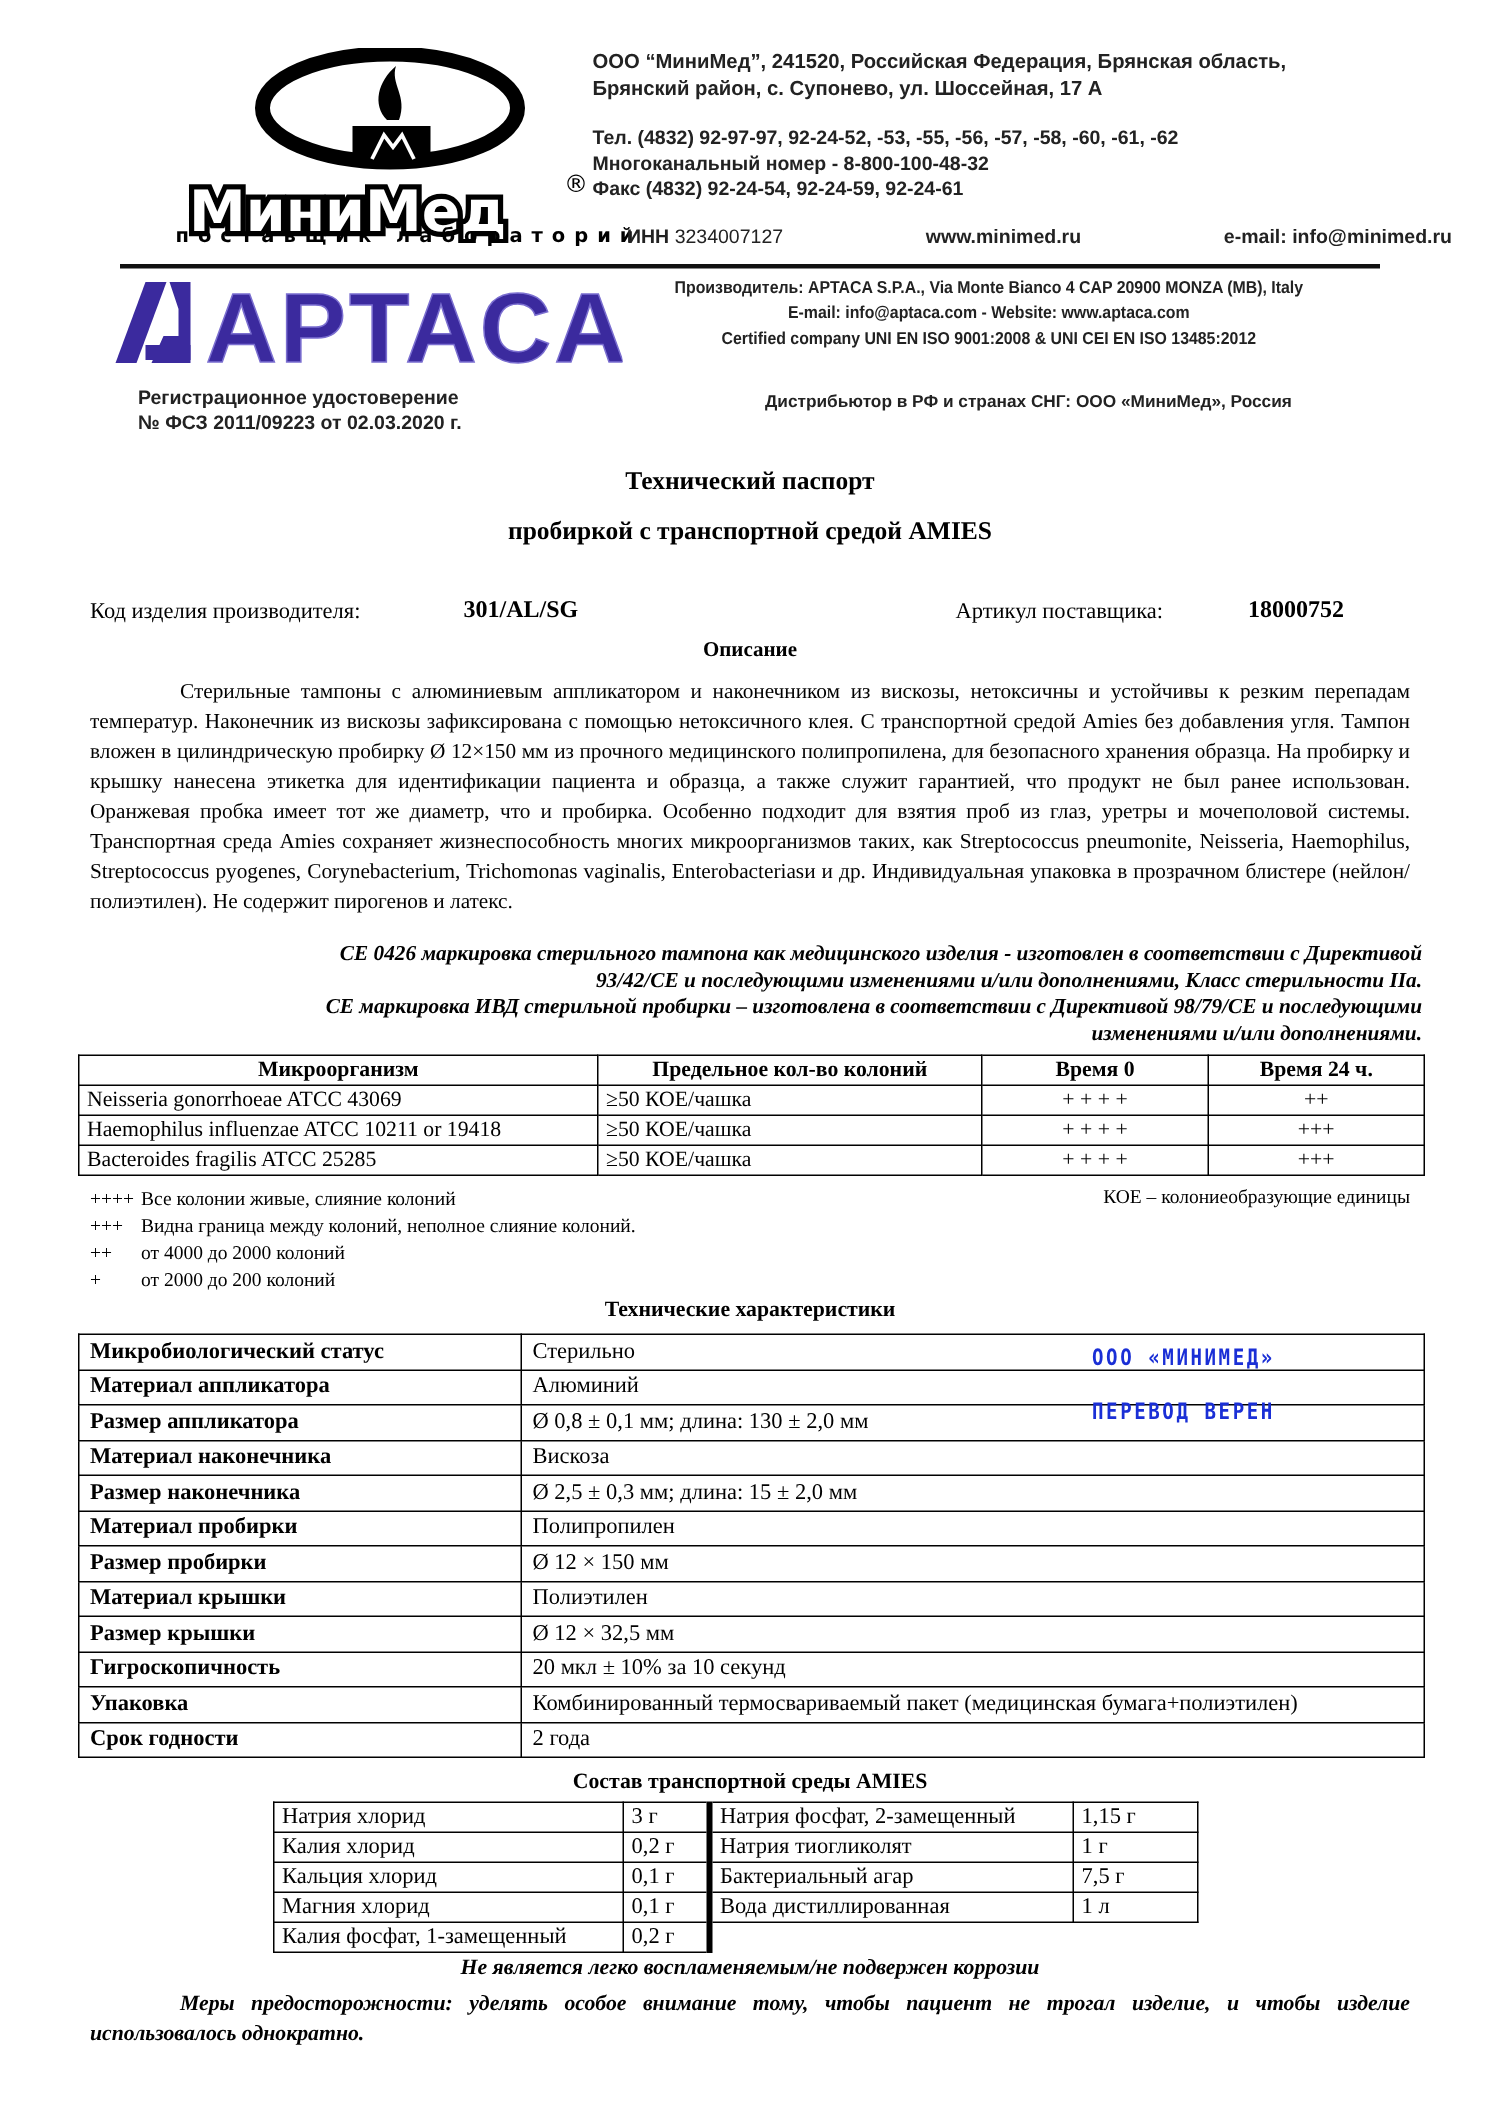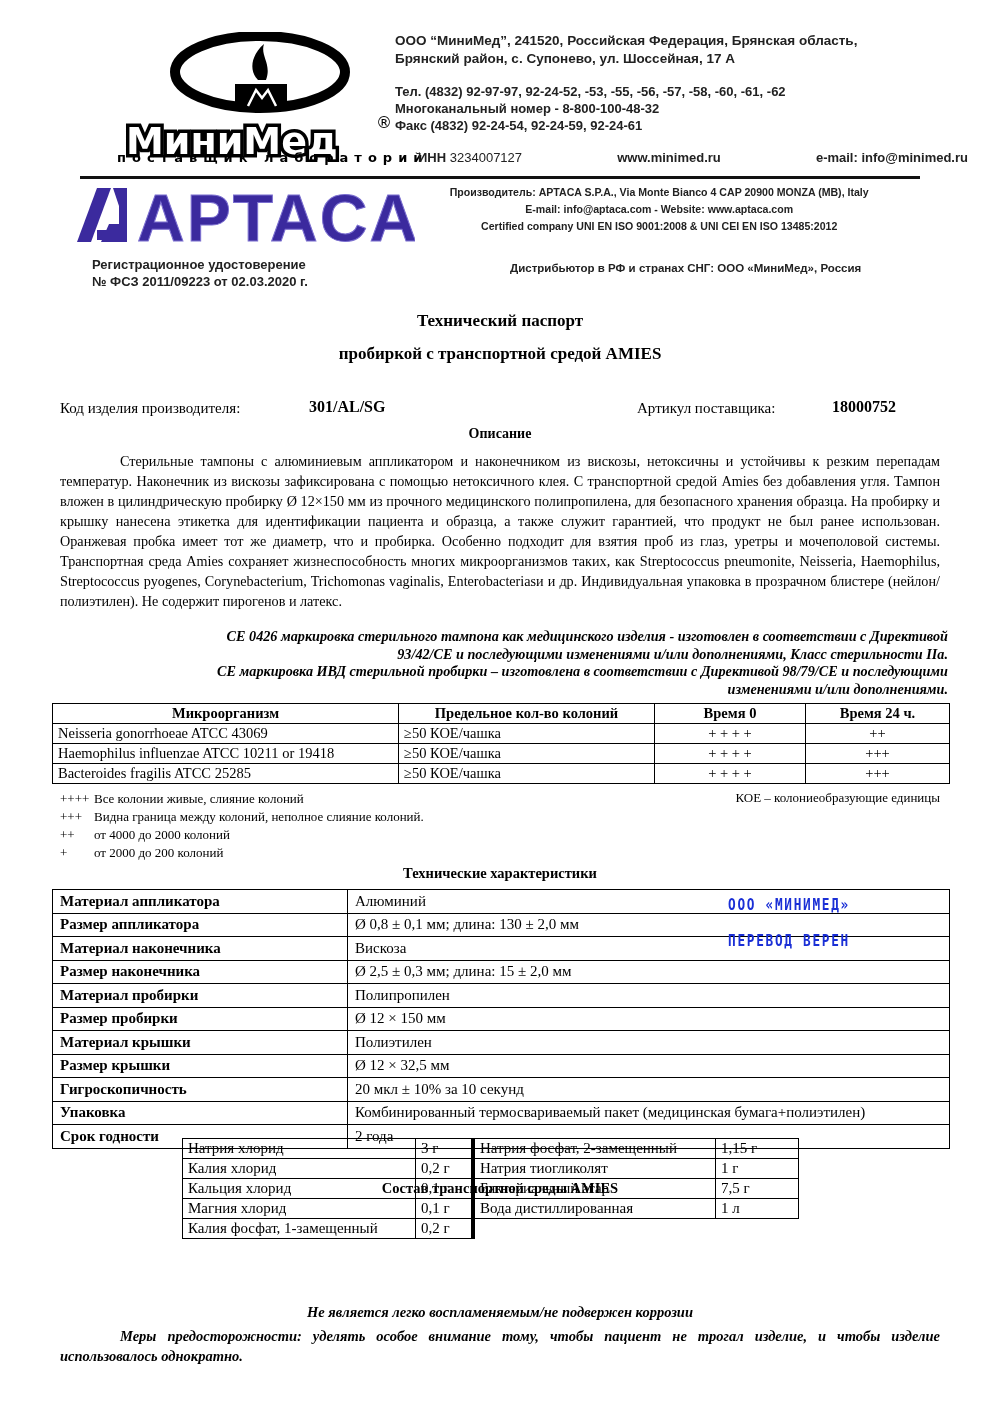--- a/index.html
+++ b/index.html
@@ -35,21 +35,21 @@
   .t-micro td.c{text-align:center;}
   .legend{left:60px;top:790px;font-size:13px;line-height:18px;}
   .legend .sym{display:inline-block;width:34px;}
   .koe{right:60px;top:790px;font-size:13px;}
   .h-tech{top:865px;font-weight:bold;font-size:14.5px;}
   .t-tech{left:52px;top:889px;width:898px;font-size:15px;}
   .t-tech td{border:1px solid #000;padding:0 7px;height:22.5px;}
   .t-tech td.k{font-weight:bold;width:280px;}
   .stamp{left:728px;top:887px;color:#1a2fd6;font-family:"DejaVu Sans Mono",monospace;font-weight:bold;font-size:15px;letter-spacing:2px;line-height:36px;transform:scaleX(0.85);transform-origin:left top;}
   .h-amies{top:1180px;font-weight:bold;font-size:14.5px;}
-  .t-amies{left:182px;top:1138px;font-size:15px;}
+  .t-amies{left:182px;top:1201px;font-size:15px;}
   .t-amies td{border:1px solid #000;padding:0 5px;height:19px;white-space:nowrap;}
   .t-amies td.sep{border-left:4px solid #000;}
   .t-amies td.empty{border:none;border-left:4px solid #000;}
   .note{top:1304px;font-weight:bold;font-style:italic;font-size:14.5px;}
   .caution{left:60px;top:1326px;width:880px;font-weight:bold;font-style:italic;font-size:14.5px;line-height:20px;text-align:justify;text-indent:60px;}
 </style>
 </head>
 <body>
 
 <div class="abs logo-mm">
@@ -151,20 +151,24 @@
   <div><span class="sym">++++</span><span>Все колонии живые, слияние колоний</span></div>
   <div><span class="sym">+++</span><span>Видна граница между колоний, неполное слияние колоний.</span></div>
   <div><span class="sym">++</span><span>от 4000 до 2000 колоний</span></div>
   <div><span class="sym">+</span><span>от 2000 до 200 колоний</span></div>
 </div>
 <div class="abs koe">КОЕ – колониеобразующие единицы</div>
 
 <div class="abs center h-tech">Технические характеристики</div>
 <table class="abs t-tech">
   <tbody>
+      <tr>
+        <td class="k">Микробиологический статус</td>
+        <td>Стерильно</td>
+      </tr>
   <tr>
         <td class="k">Материал аппликатора</td>
         <td>Алюминий</td>
       </tr>
   <tr>
         <td class="k">Размер аппликатора</td>
         <td>Ø 0,8 ± 0,1 мм;  длина: 130 ± 2,0 мм</td>
       </tr>
   <tr>
         <td class="k">Материал наконечника</td>

